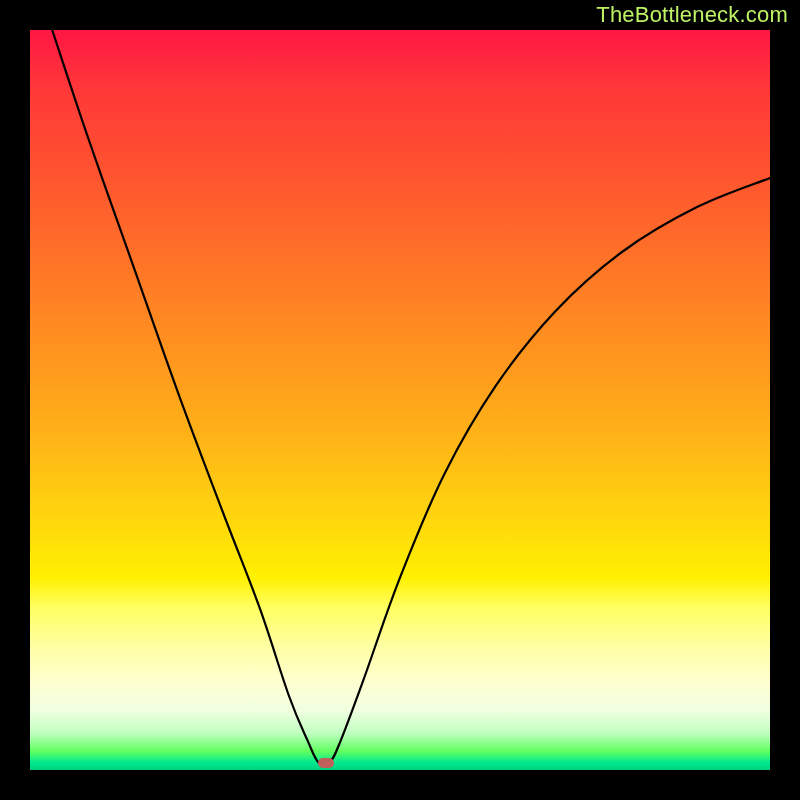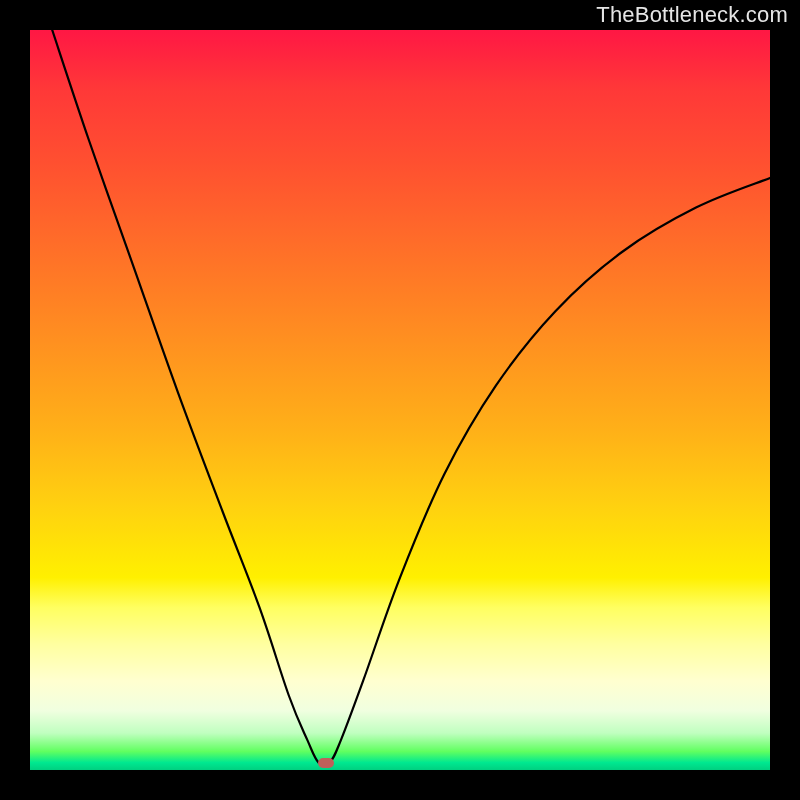--- a/index.html
+++ b/index.html
@@ -8,21 +8,21 @@
     height: 800px;
     background: #000;
     position: relative;
     font-family: Arial, sans-serif;
     overflow: hidden;
   }
   .watermark {
     position: absolute;
     top: 2px;
     right: 12px;
-    color: #e5e5e5;
+    color: #bef264;
     font-size: 22px;
     font-weight: 500;
     z-index: 10;
     letter-spacing: 0.2px;
   }
   .plot-area {
     position: absolute;
     left: 30px;
     top: 30px;
     width: 740px;

